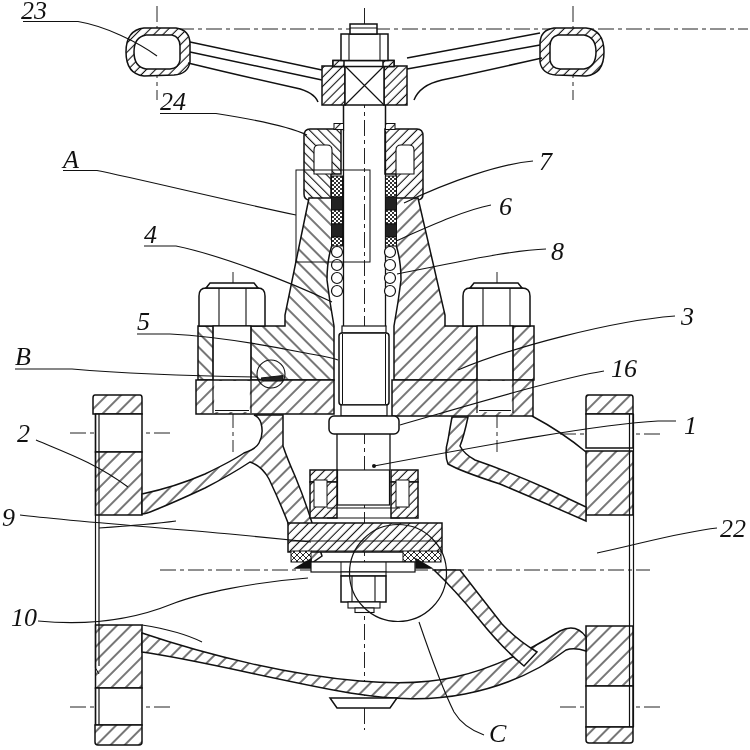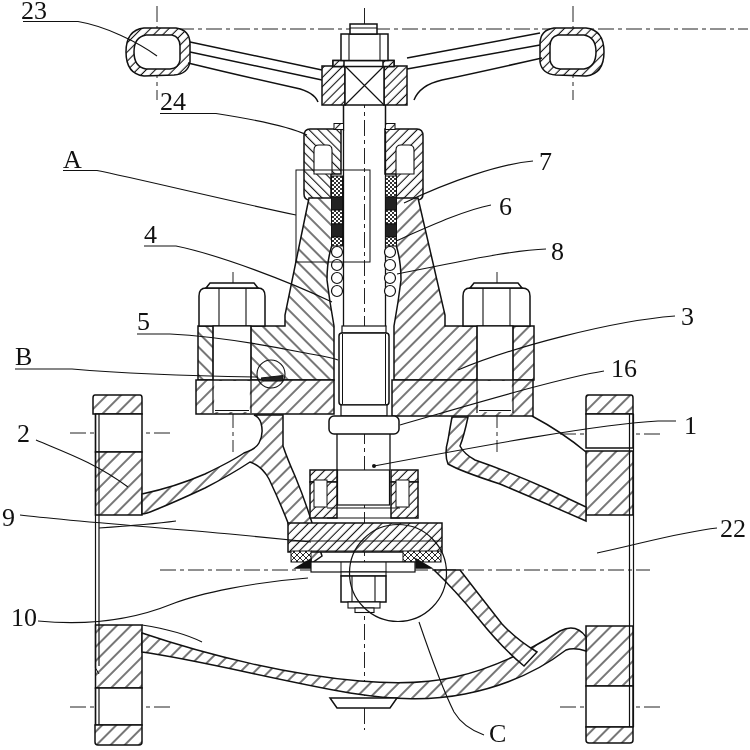--- a/index.html
+++ b/index.html
@@ -1,16 +1,16 @@
 <!DOCTYPE html>
 <html><head>
 <meta charset="utf-8">
 <style>
 html,body{margin:0;padding:0;background:#fff;}
-#wrap{width:750px;height:750px;position:relative;background:#fff;}
+#wrap{width:750px;height:750px;position:relative;background:#fff;font-style:italic;}
 svg{position:absolute;left:0;top:0;}
 text{font-family:"Liberation Serif",serif;font-size:26px;fill:#111;}
 </style>
 </head>
 <body>
 <div id="wrap">
 <svg width="750" height="750" viewBox="0 0 750 750">
 <defs>
 <pattern id="h" width="10" height="10" patternUnits="userSpaceOnUse" patternTransform="rotate(-45)">
   <rect width="10" height="10" fill="#fff"></rect>

